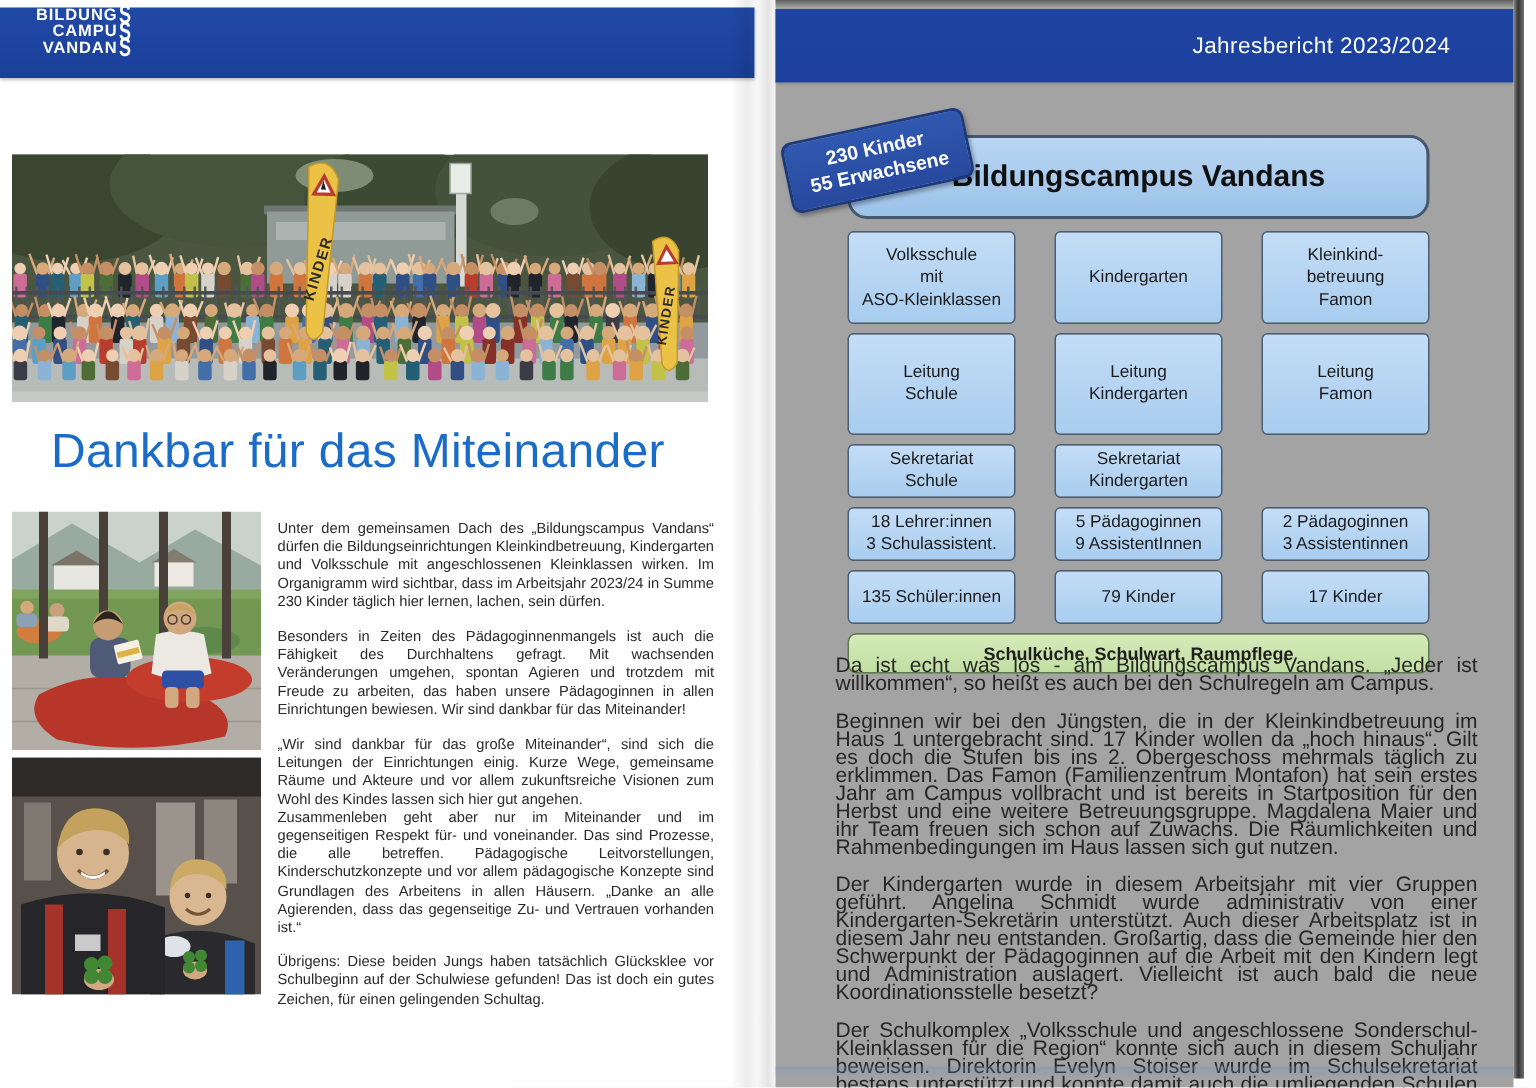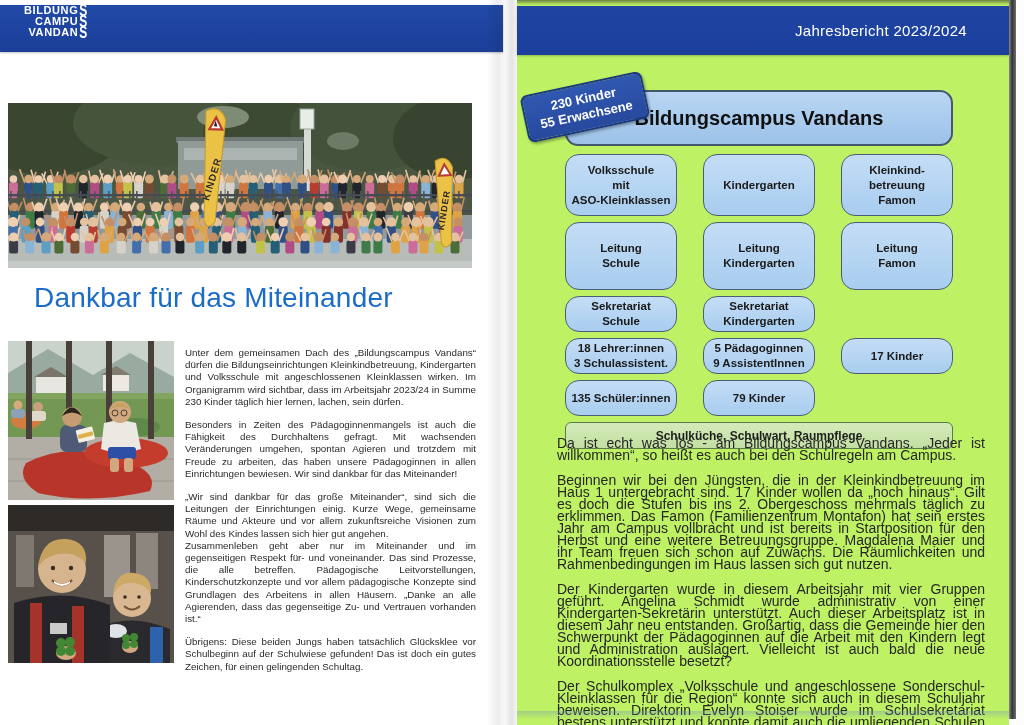--- a/index.html
+++ b/index.html
@@ -21,21 +21,21 @@
   .logo{margin-left:24px;color:#fff;font-weight:bold;font-size:11px;line-height:11px;letter-spacing:.6px;}
   .logo-line{display:flex;justify-content:flex-end;align-items:center;}
   .logo-s{display:inline-block;transform:scaleY(1.45);font-size:12px;margin-left:1px;}
 
   .group-photo{position:absolute;left:8px;top:103px;width:464px;height:165px;filter:saturate(.92);}
   .photo-reading{position:absolute;left:8px;top:341px;width:166px;height:159px;filter:saturate(.92);}
   .photo-clover{position:absolute;left:8px;top:505px;width:166px;height:158px;filter:saturate(.92);}
 
   .title{
     position:absolute;left:34px;top:282px;margin:0;
-    font-size:28px;font-weight:400;color:#1a6cc8;letter-spacing:.2px;white-space:nowrap;
+    font-size:32px;font-weight:400;color:#1a6cc8;letter-spacing:.2px;white-space:nowrap;
   }
   .body-left{position:absolute;left:185px;top:347px;width:291px;}
   .par{
     margin:0 0 11px 0;font-size:9.8px;line-height:12.2px;
     text-align:justify;color:#2a2a2a;white-space:pre-line;
   }
 
   
   .fold{
     position:absolute;left:487px;top:0;width:32px;height:725px;
@@ -48,21 +48,21 @@
   .edge-top{
     position:absolute;left:517px;top:0;width:499px;height:5px;
     background:linear-gradient(180deg,rgba(40,40,40,.55),rgba(40,40,40,0));
   }
   .edge-bottom{
     position:absolute;left:517px;top:711px;width:492px;height:8px;
     background:linear-gradient(180deg,rgba(110,145,190,.38),rgba(110,145,190,0));
   }
 
   
-  .page-right{position:absolute;left:517px;top:0;width:492px;height:725px;background:#bef264;}
+  .page-right{position:absolute;left:517px;top:0;width:492px;height:725px;background:#a3a3a3;}
   .band-right{
     position:absolute;left:0;top:6px;width:100%;height:49px;
     background:linear-gradient(180deg,#1f44a2,#1b3f9b);
     display:flex;align-items:center;justify-content:flex-end;
     box-shadow:0 1px 2px rgba(0,0,0,.25);
   }
   .report-title{color:#fff;font-size:15px;font-weight:500;margin-right:42px;letter-spacing:.3px;}
 
   .chart{position:absolute;left:48px;top:90px;width:388px;}
   .main-box{
@@ -78,24 +78,24 @@
     border:2px solid #1d3a7c;border-radius:7px;
     color:#fff;font-weight:bold;font-size:13px;line-height:16px;
     text-align:center;padding:6px 13px;white-space:pre-line;
     box-shadow:1px 2px 3px rgba(0,0,0,.35);
   }
   .cols{display:flex;gap:26px;margin-top:8px;}
   .col{flex:1;display:flex;flex-direction:column;gap:6px;}
   .slot{display:flex;}
   .s1{height:62px}.s2{height:68px}.s3{height:36px}.s4{height:36px}.s5{height:36px}
   .box{
-    flex:1;border:1.7px solid #4c5e76;border-radius:14px;
+    flex:1;border:1.7px solid #4c5e76;border-radius:4px;
     background:linear-gradient(180deg,#c4ddf6,#a8cdef);
     display:flex;align-items:center;justify-content:center;text-align:center;
-    font-weight:bold;font-size:11.5px;line-height:15px;white-space:pre-line;color:#1a1a1a;
+    font-weight:normal;font-size:11.5px;line-height:15px;white-space:pre-line;color:#1a1a1a;
   }
   .gfooter{
     margin-top:6px;height:25px;border:1.7px solid #5d7a4b;border-radius:6px;
     background:linear-gradient(180deg,#d5ebba,#c2dfa2);
     display:flex;align-items:center;justify-content:center;
     font-weight:bold;font-size:12px;color:#1e1e1e;text-align:center;
   }
 
   .body-right{position:absolute;left:40px;top:437px;width:428px;}
   .rpar{
@@ -869,20 +869,24 @@
           <div class="slot s1">
               <div class="box">Kleinkind-
 betreuung
 Famon</div>
             </div>
           <div class="slot s2">
               <div class="box">Leitung
 Famon</div>
             </div>
           <div class="slot s3"></div>
+          <div class="slot s4">
+              <div class="box">2 Pädagoginnen
+3 Assistentinnen</div>
+            </div>
           <div class="slot s5">
               <div class="box">17 Kinder</div>
             </div>
         </div>
       </div>
 
       <div class="gfooter">Schulküche, Schulwart, Raumpflege</div>
     </div>
 
     <div class="body-right">

